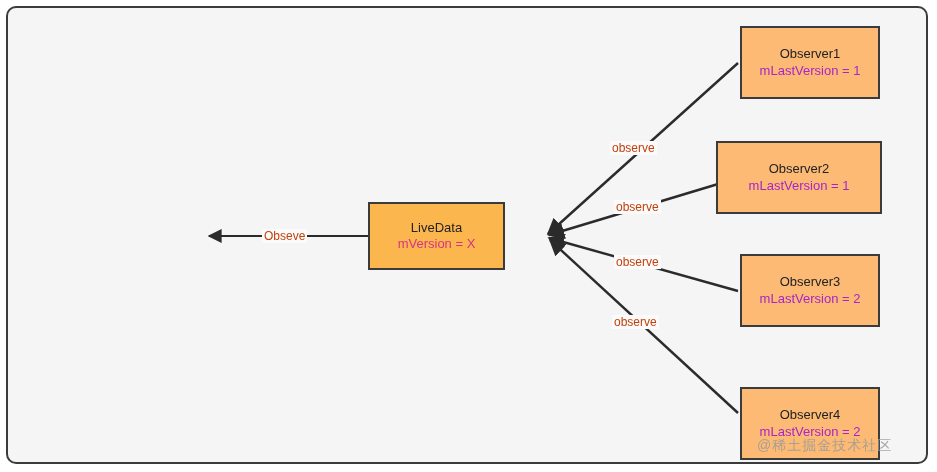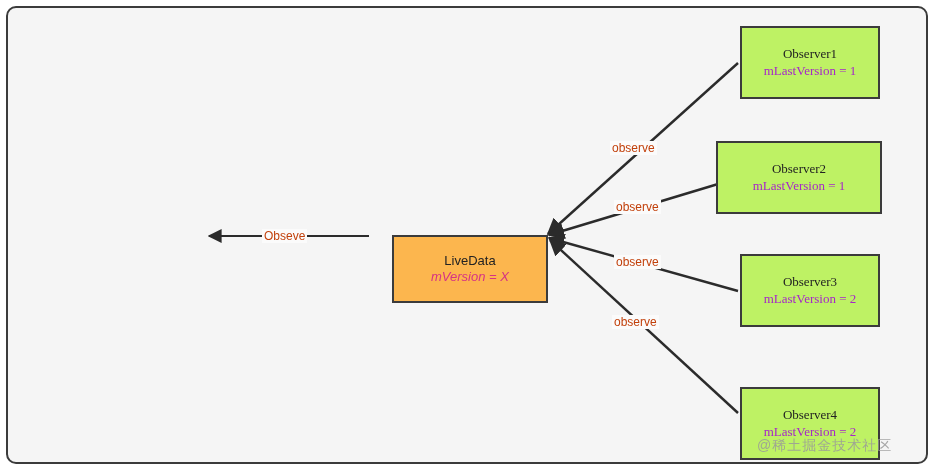--- a/index.html
+++ b/index.html
@@ -42,32 +42,32 @@
     flex-direction: column;
     align-items: center;
     justify-content: center;
     line-height: 1.25;
   }
   .node.orange {
     background: #fbb martian;
     background: #fbb050;
   }
   .node.orange { background: #fcb64e; }
-  .node.cyan   { background: #bef264; font-family: Liberation Serif, serif; }
+  .node.cyan   { background: #fdba74; }
   .node-title {
     font-size: 13px;
     color: #222222;
     white-space: nowrap;
   }
   .node-sub {
     font-size: 13px;
     color: #a626c9;
     white-space: nowrap;
   }
-  .node.orange .node-sub { color: #d63384; font-style: italic; }
+  .node.orange .node-sub { color: #d63384; }
   .edge-label {
     position: absolute;
     font-size: 12px;
     color: #c2410c;
     background: #fbfbfb;
     padding: 0 2px;
     white-space: nowrap;
     line-height: 14px;
   }
   #watermark {
@@ -98,21 +98,21 @@
     <line x1="738" y1="63" x2="548" y2="234" stroke="#2b2b2b" stroke-width="2.4" marker-end="url(#arrow)"></line>
 
     <line x1="738" y1="178" x2="549" y2="235" stroke="#2b2b2b" stroke-width="2.4" marker-end="url(#arrow)"></line>
 
     <line x1="738" y1="291" x2="549" y2="238" stroke="#2b2b2b" stroke-width="2.4" marker-end="url(#arrow)"></line>
 
     <line x1="738" y1="413" x2="550" y2="240" stroke="#2b2b2b" stroke-width="2.4" marker-end="url(#arrow)"></line>
   </svg>
 
 
-  <div class="node orange" style="left:392px; top:202px; width:156px; height:68px;margin-top:33px;">
+  <div class="node orange" style="left:368px; top:202px; width:137px; height:68px;">
     <span class="node-title">LiveData</span>
     <span class="node-sub">mVersion = X</span>
   </div>
 
   <div class="node cyan" style="left:740px; top:26px; width:140px; height:73px;">
     <span class="node-title">Observer1</span>
     <span class="node-sub">mLastVersion = 1</span>
   </div>
 
   <div class="node cyan" style="left:716px; top:141px; width:166px; height:73px;text-align:right;">

